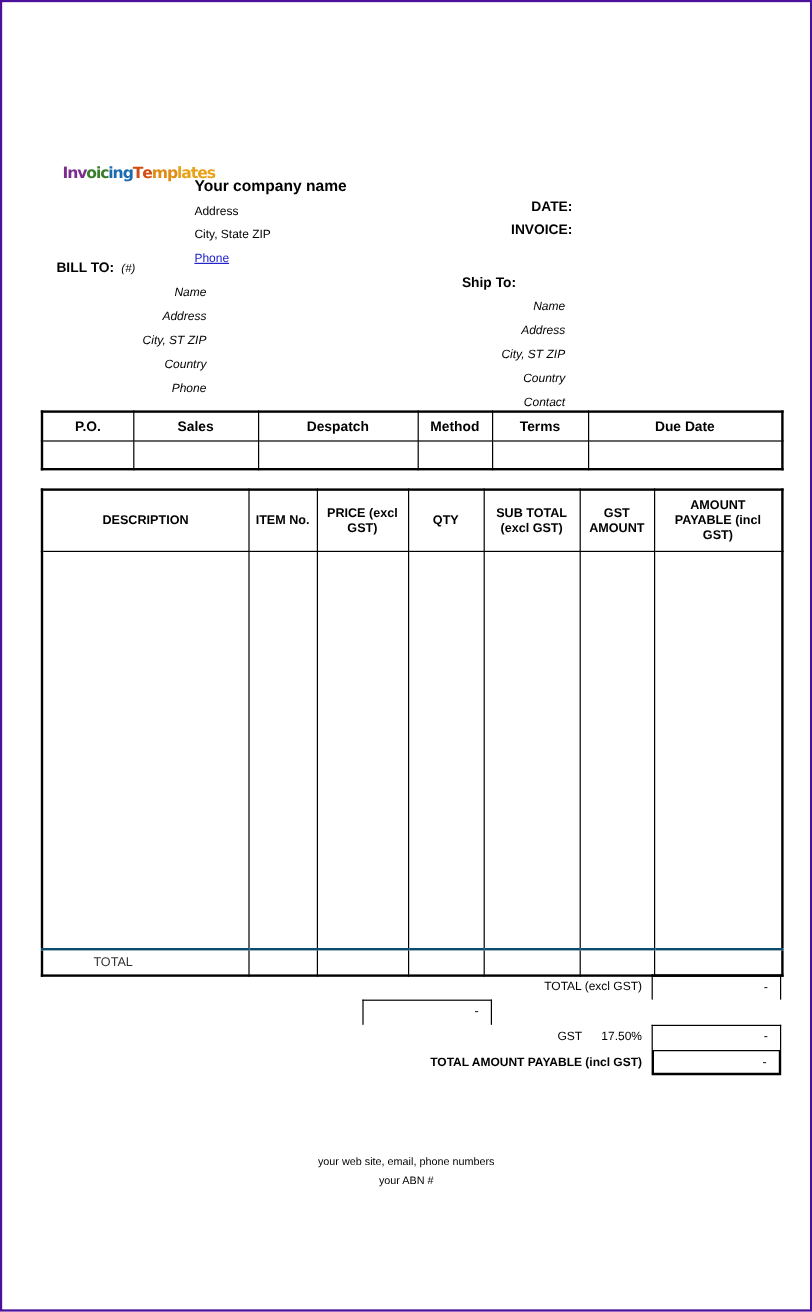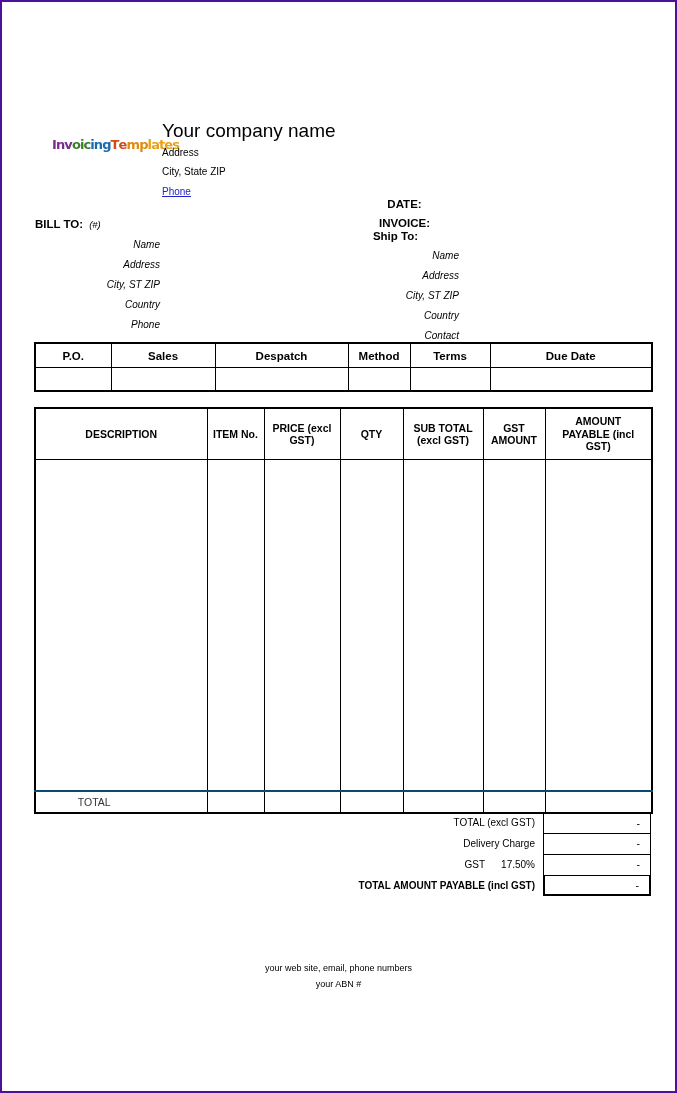--- a/index.html
+++ b/index.html
@@ -46,53 +46,54 @@
   }
   .logo span { display: inline-block; }
 
   .company-block {
     position: absolute;
     left: 160px;
     top: 121px;
     width: 230px;
   }
   .company-name {
-    font-size: 19px;
-    font-weight: normal;
+    font-size: 13px;
+    font-weight: bold;
     line-height: 16px;
     margin-bottom: 5px;
+    margin-top: 24px;
   }
   .company-line {
     font-size: 10px;
     line-height: 18.5px;
   }
   .company-link {
     font-size: 10px;
     line-height: 18.5px;
     color: #2222cc;
     text-decoration: underline;
     display: inline-block;
   }
 
   .date-block {
     position: absolute;
     left: 330px;
     top: 162px;
     width: 145px;
-    text-align: center;
+    text-align: right;
     font-size: 11.5px;
     font-weight: bold;
-    margin-top: 31px;
   }
   .date-block div { line-height: 19px; }
 
   
   .party {
     position: absolute;
     font-size: 10px;
+    margin-left: 12px;
   }
   .party-heading {
     font-size: 11.5px;
     font-weight: bold;
     line-height: 20px;
   }
   .party-heading .hash {
     font-weight: normal;
     font-style: italic;
     font-size: 9.5px;
@@ -327,21 +328,20 @@
         </tr>
       </tbody>
     </table>
 
     <div id="totals">
       <div class="trow">
         <div class="tlabel">TOTAL (excl GST)</div>
         <div class="tvalue">-</div>
       </div>
       <div class="trow">
-        <div class="tlabel">Delivery Charge</div>
         <div class="tvalue">-</div>
       </div>
       <div class="trow">
         <div class="tlabel"><span>GST</span><span class="pct">17.50%</span></div>
         <div class="tvalue">-</div>
       </div>
       <div class="trow">
         <div class="tlabel bold">TOTAL AMOUNT PAYABLE (incl GST)</div>
         <div class="tvalue">-</div>
       </div>

